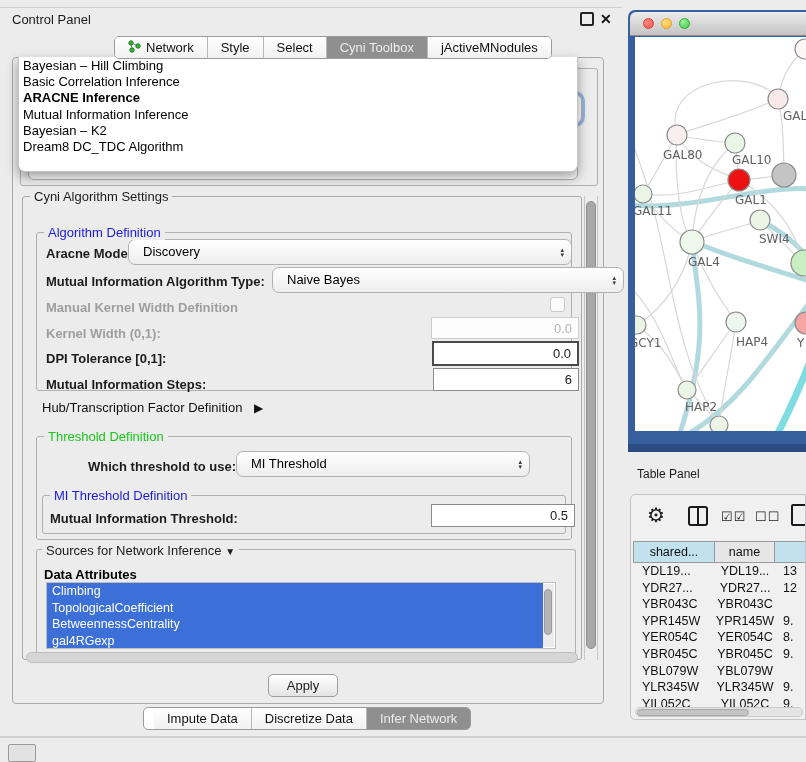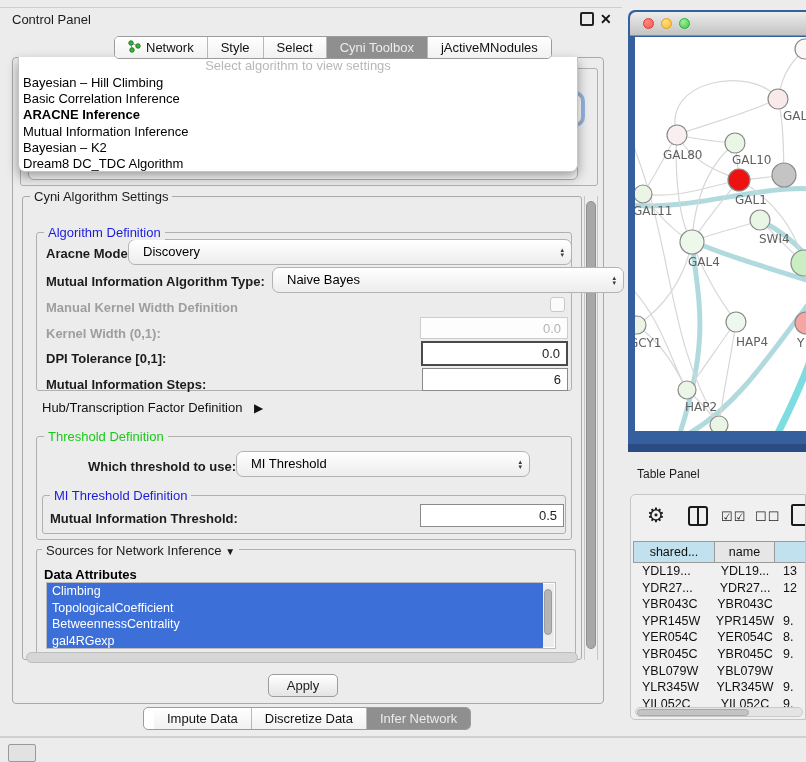--- a/index.html
+++ b/index.html
@@ -50,21 +50,21 @@
 
   #algdef-group { left:36px; top:232px; width:536px; height:159px; }
   #algdef-title { left:44px; top:225px; }
 
   .lbl { position:absolute; font-size:13px; font-weight:bold; white-space:nowrap; }
   .lbl.disabled { color:#9e9e9e; }
 
   .combo { position:absolute; height:26px; background:linear-gradient(#ffffff,#ededed); border:1px solid #b2b2b2; border-radius:7px; font-size:13px; line-height:24px; padding-left:14px; color:#000; }
   .spinner { position:absolute; right:7px; top:50%; transform:translateY(-50%); font-size:7px; line-height:5px; color:#3a3a3a; text-align:center; }
 
-  .numfield { position:absolute; background:#fff; font-size:13px; text-align:right; padding:0 6px; line-height:21px; }
+  .numfield { position:absolute; background:#fff; font-size:13px; text-align:right; padding:0 6px; line-height:21px;margin-left:11px; }
   #kernel-field  { left:420px; top:317px; width:148px; height:22px; border:1px solid #cdcdcd; color:#b4b4b4; background:#fdfdfd; }
   #dpi-field     { left:421px; top:341px; width:147px; height:25px; border:2px solid #4a4a4a; line-height:21px; }
   #misteps-field { left:422px; top:368px; width:146px; height:23px; border:1px solid #8a8a8a; }
   #mithr-field   { left:420px; top:504px; width:144px; height:23px; border:1px solid #8a8a8a; }
 
   #aracne-combo { left:128px; top:239px; width:444px; }
   #mitype-combo { left:272px; top:267px; width:352px; }
   #which-combo  { left:236px; top:451px; width:294px; }
 
   #manual-checkbox { position:absolute; left:550px; top:297px; width:15px; height:15px; border:1px solid #c9c9c9; border-radius:3px; background:#fbfbfb; }
@@ -174,21 +174,20 @@
 
   <div id="content-panel"></div>
 
   <div id="inference-group" class="groupbox"></div>
   <div id="inference-combo">
       <span class="spinner">▴<br>▾</span>
     </div>
   <div id="inference-field2"></div>
 
   <div id="algo-overlay">
-    <div class="overlay-placeholder">Select algorithm to view settings</div>
     <div class="algo-items">
         <div class="algo-item">Bayesian – Hill Climbing</div>
         <div class="algo-item">Basic Correlation Inference</div>
         <div class="algo-item bold">ARACNE Inference</div>
         <div class="algo-item">Mutual Information Inference</div>
         <div class="algo-item">Bayesian – K2</div>
         <div class="algo-item">Dream8 DC_TDC Algorithm</div>
       </div>
   </div>
 

